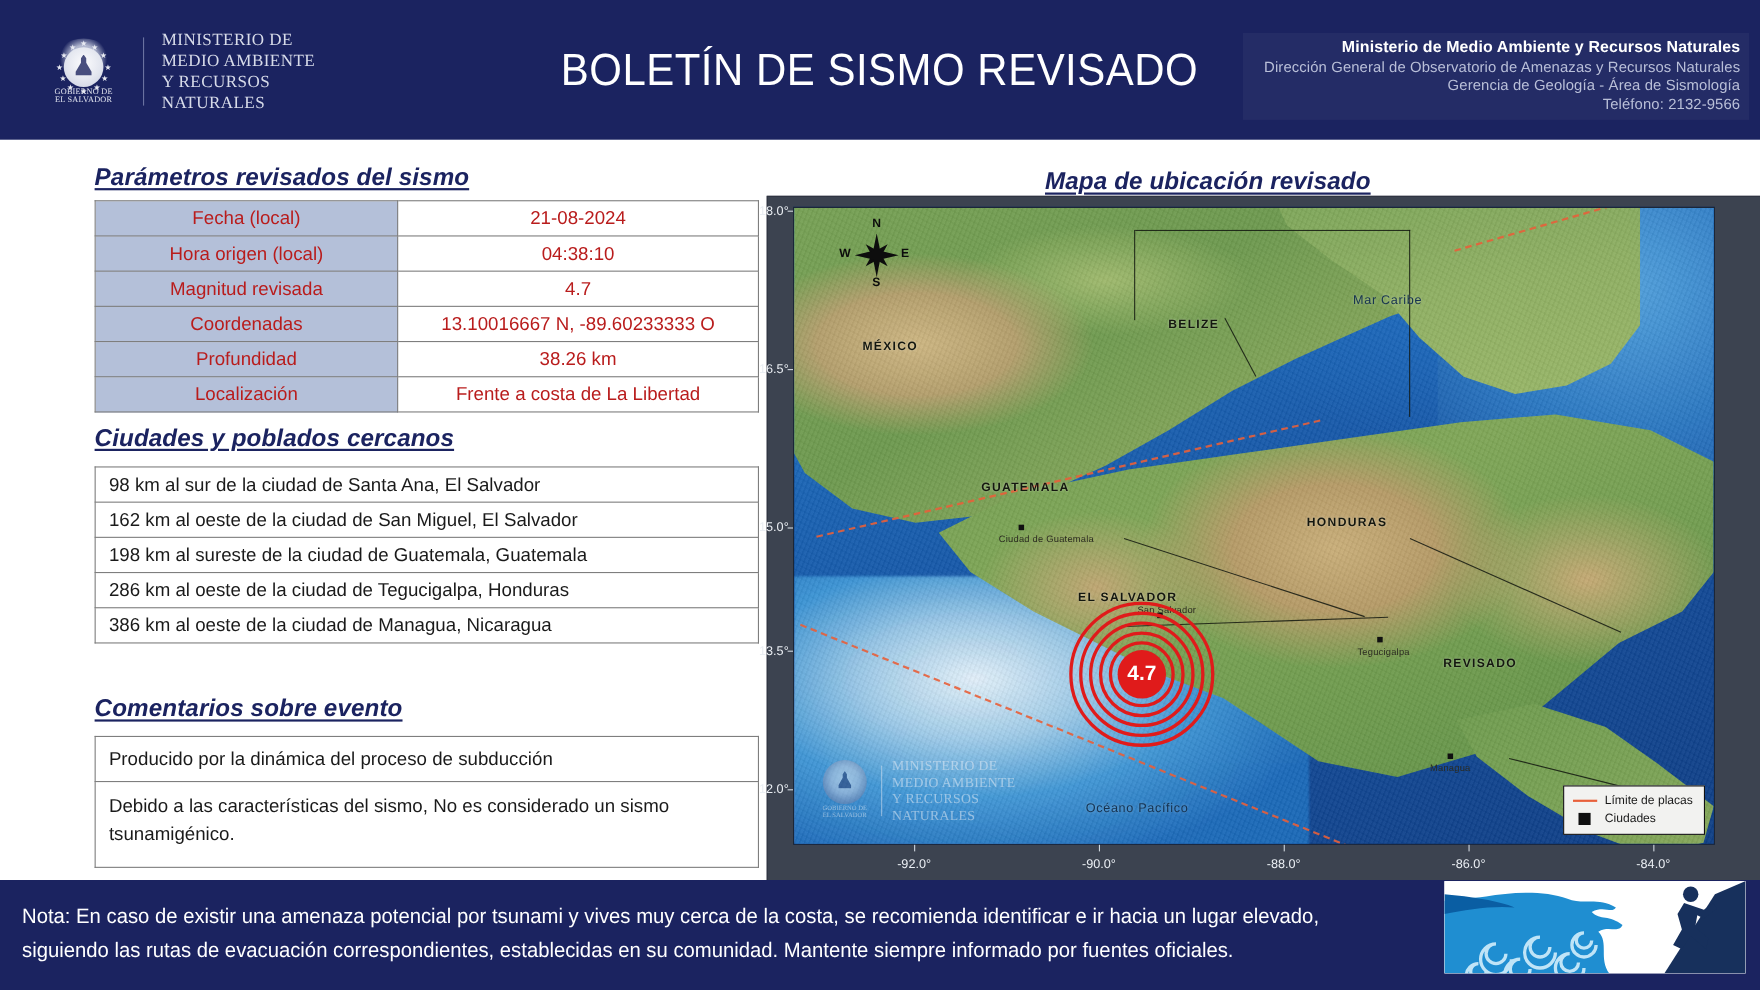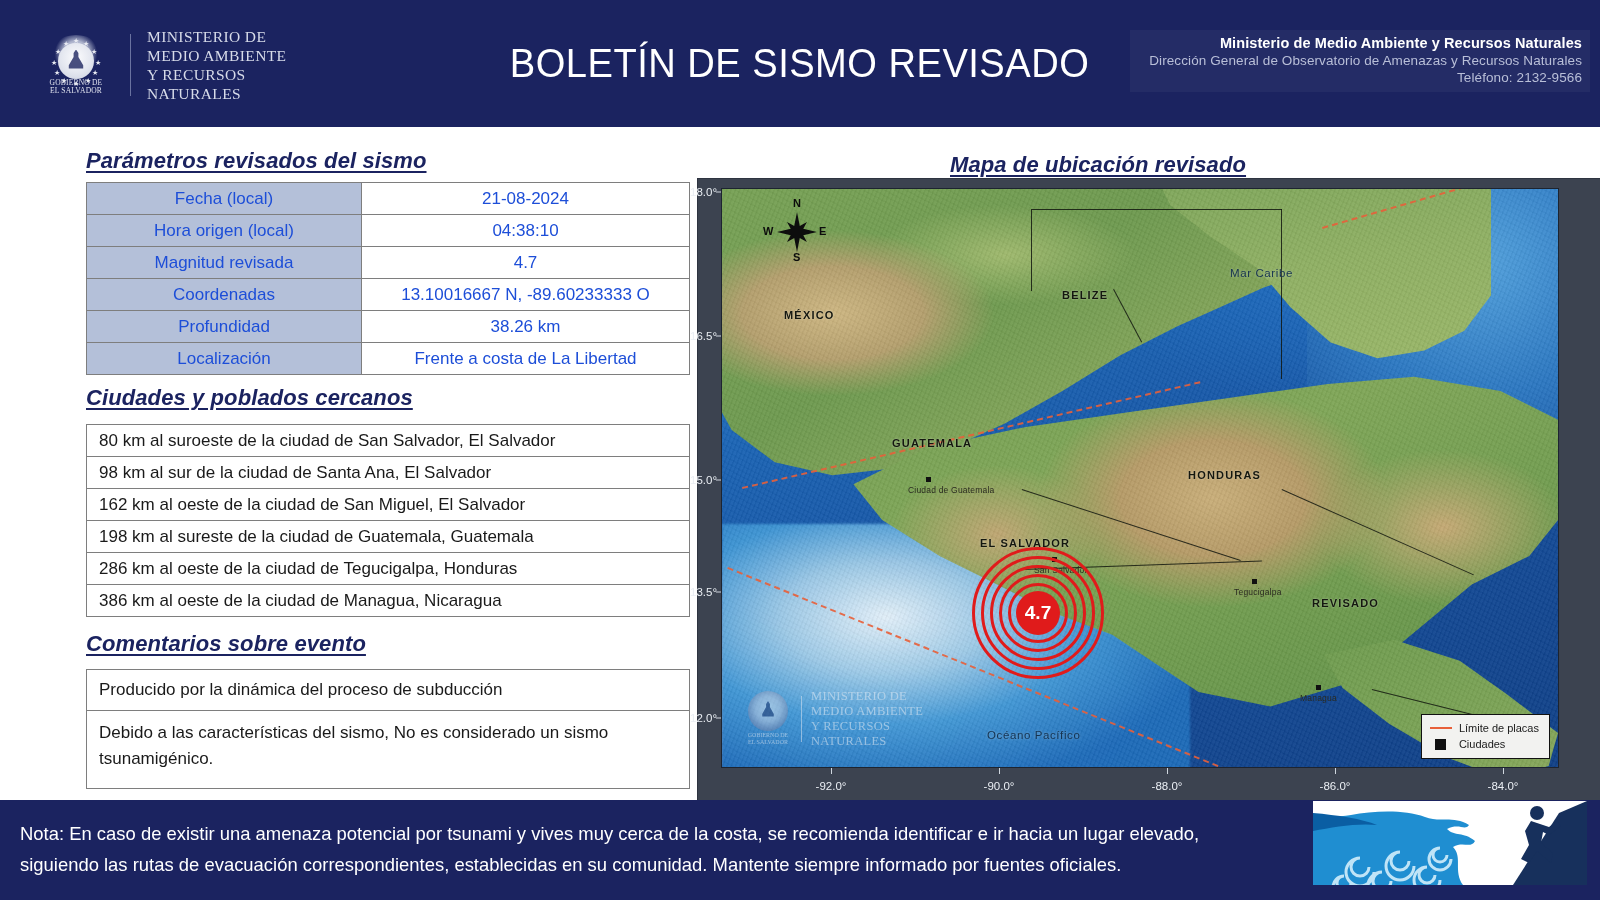--- a/index.html
+++ b/index.html
@@ -118,21 +118,21 @@
   .params-title { position: absolute; left: 62px; top: 21px; }
   .params-table {
     position: absolute; left: 62px; top: 55px;
     width: 604px;
     border-collapse: collapse;
   }
   .params-table td {
     border: 1px solid #7e7e7e;
     height: 32px;
     font-size: 17px;
-    color: #1d4ed8;
+    color: #b91c1c;
     padding: 0 6px;
   }
   .params-table td.k {
     width: 275px; background: #b4c0d9; text-align: center;
   }
   .params-table td.v {
     background: #ffffff; text-align: center;
   }
 
   .cities-title { position: absolute; left: 62px; top: 258px; }
@@ -440,20 +440,21 @@
       </div>
     </div>
 
     <div class="header-title">
       <span>BOLETÍN DE SISMO REVISADO</span>
     </div>
 
     <div class="header-right">
       <div class="hr-line1">Ministerio de Medio Ambiente y Recursos Naturales</div>
       <div class="hr-line">Dirección General de Observatorio de Amenazas y Recursos Naturales</div>
+      <div class="hr-line">Gerencia de Geología - Área de Sismología</div>
       <div class="hr-line">Teléfono: 2132-9566</div>
     </div>
   </div>
 
   <div class="left-col">
 
     <div class="section-title params-title">Parámetros revisados del sismo</div>
     <table class="params-table">
         <tbody>
       <tr>
@@ -479,23 +480,20 @@
       <tr>
         <td class="k">Localización</td>
         <td class="v">Frente a costa de La Libertad</td>
       </tr>
     </tbody>
       </table>
 
     <div class="section-title cities-title">Ciudades y poblados cercanos</div>
     <table class="cities-table">
         <tbody>
-      <tr>
-            <td>80 km al suroeste de la ciudad de San Salvador, El Salvador</td>
-          </tr>
       <tr>
             <td>98 km al sur de la ciudad de Santa Ana, El Salvador</td>
           </tr>
       <tr>
             <td>162 km al oeste de la ciudad de San Miguel, El Salvador</td>
           </tr>
       <tr>
             <td>198 km al sureste de la ciudad de Guatemala, Guatemala</td>
           </tr>
       <tr>
@@ -577,21 +575,21 @@
       <div class="map-label" style="left:62px;top:120px">MÉXICO</div>
       <div class="map-label" style="left:340px;top:100px">BELIZE</div>
       <div class="map-label" style="left:170px;top:248px">GUATEMALA</div>
       <div class="map-label" style="left:466px;top:280px">HONDURAS</div>
       <div class="map-label" style="left:258px;top:348px">EL SALVADOR</div>
       <div class="map-label" style="left:590px;top:408px">REVISADO</div>
 
       <div class="city-dot" style="left:204px;top:288px"></div>
       <div class="map-label city" style="left:186px;top:296px">Ciudad de Guatemala</div>
       <div class="city-dot" style="left:330px;top:368px"></div>
-      <div class="map-label city" style="left:312px;top:376px">San Salvador</div>
+      <div class="map-label city" style="left:312px;top:360px">San Salvador</div>
       <div class="city-dot" style="left:530px;top:390px"></div>
       <div class="map-label city" style="left:512px;top:398px">Tegucigalpa</div>
       <div class="city-dot" style="left:594px;top:496px"></div>
       <div class="map-label city" style="left:578px;top:504px">Managua</div>
 
       <div class="epicenter">
         <div class="ring" style="width:132px;height:132px;"></div>
         <div class="ring" style="width:114px;height:114px;"></div>
         <div class="ring" style="width:96px;height:96px;"></div>
         <div class="ring" style="width:78px;height:78px;"></div>

